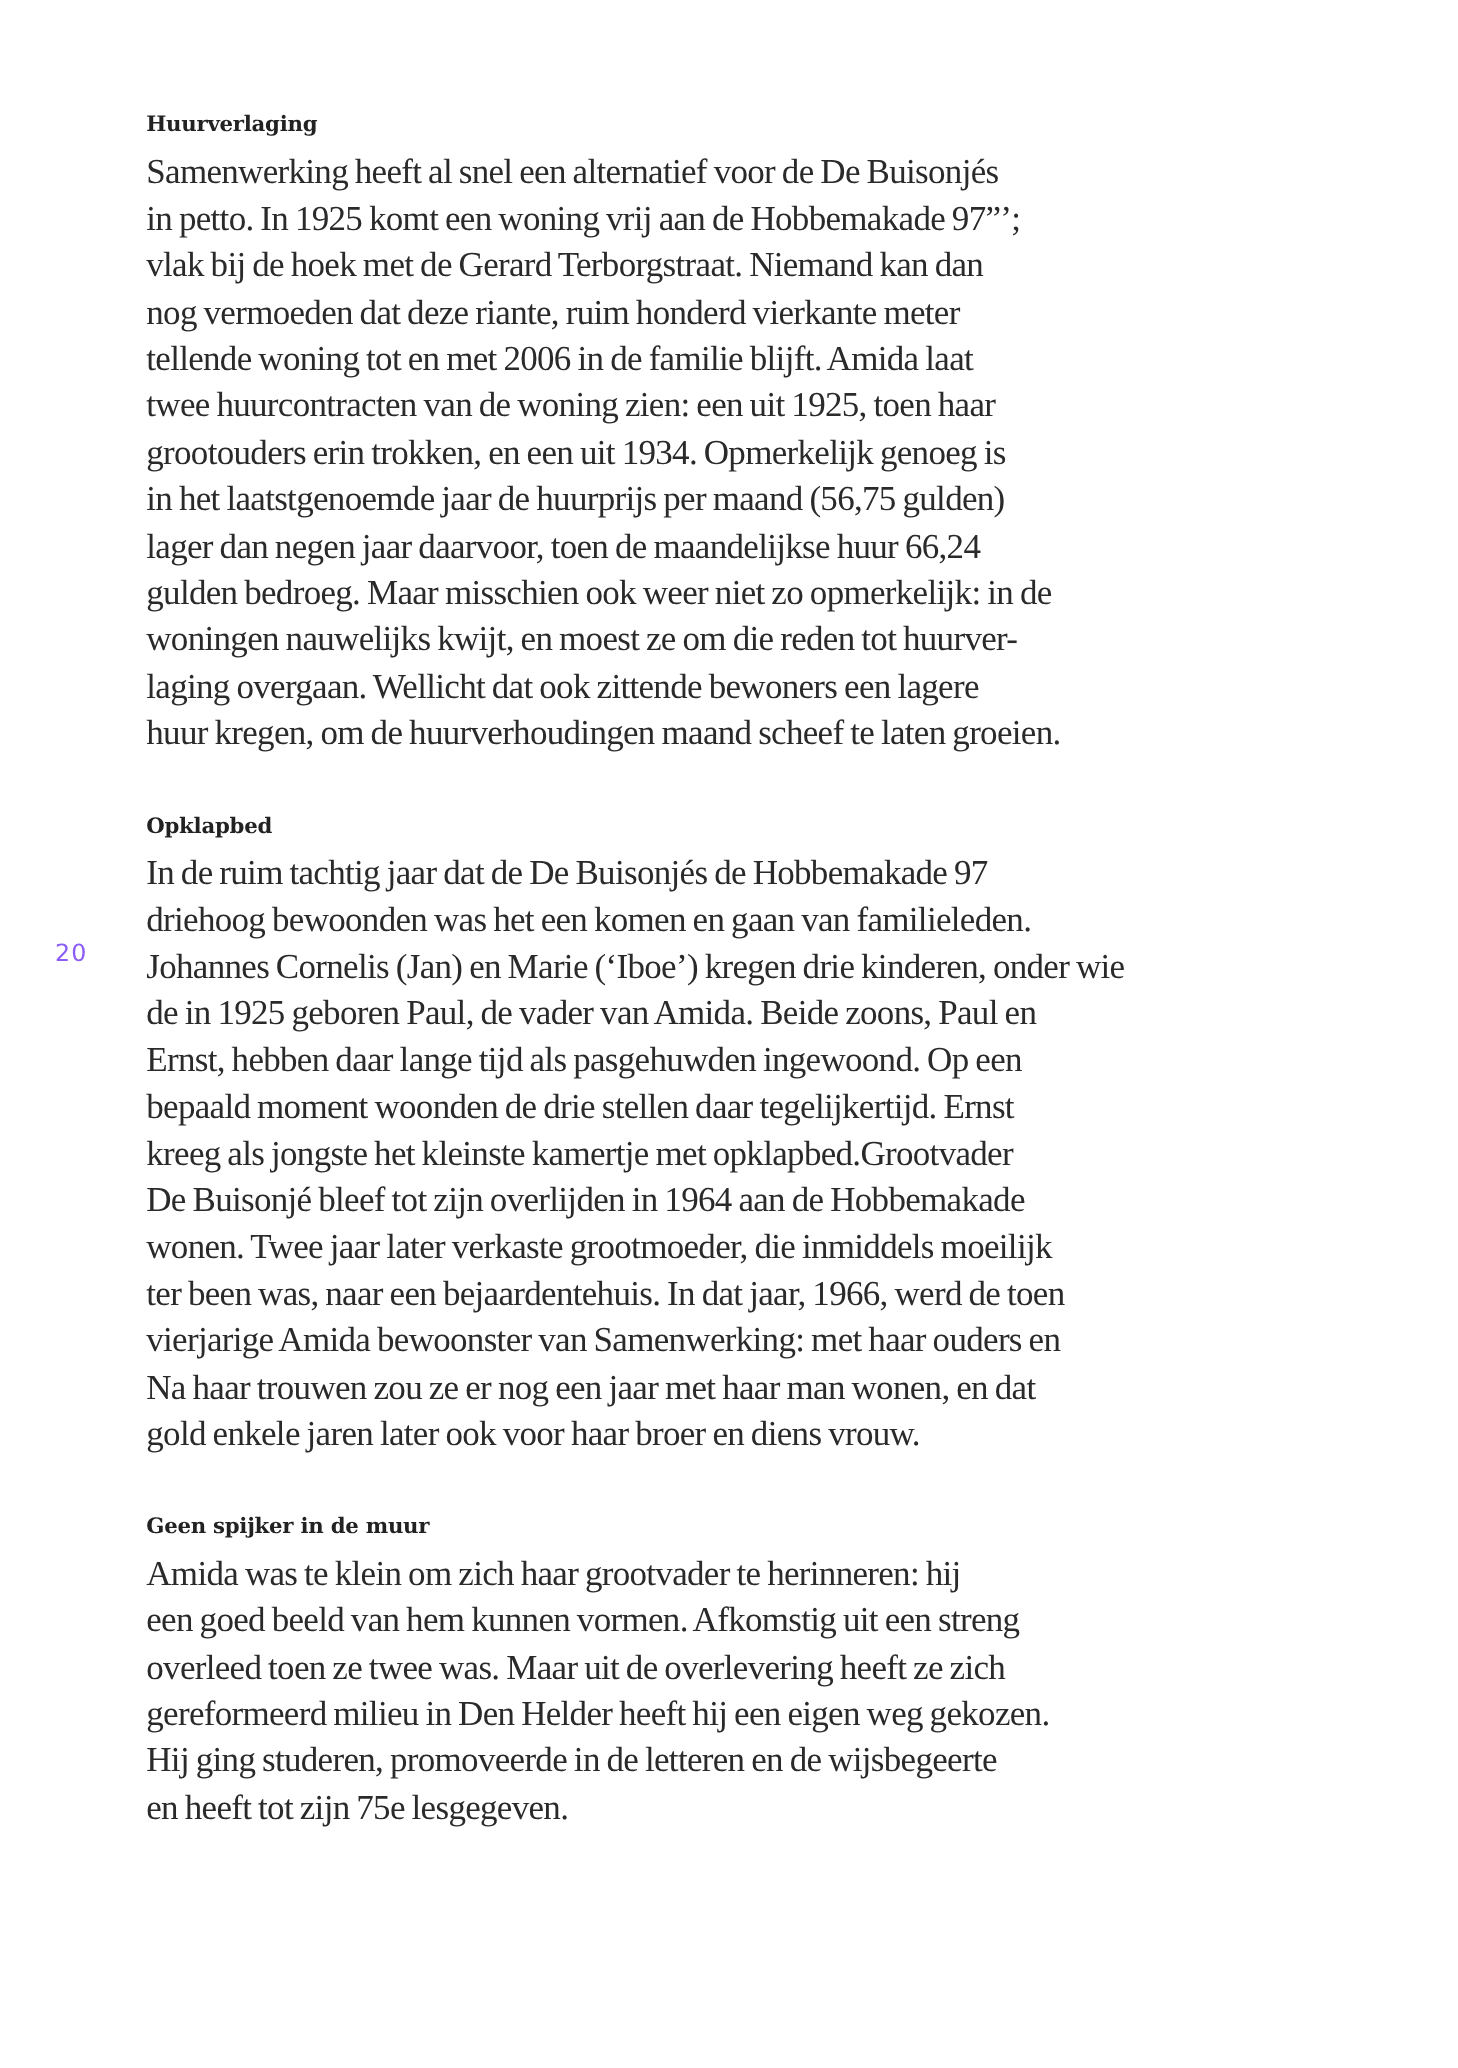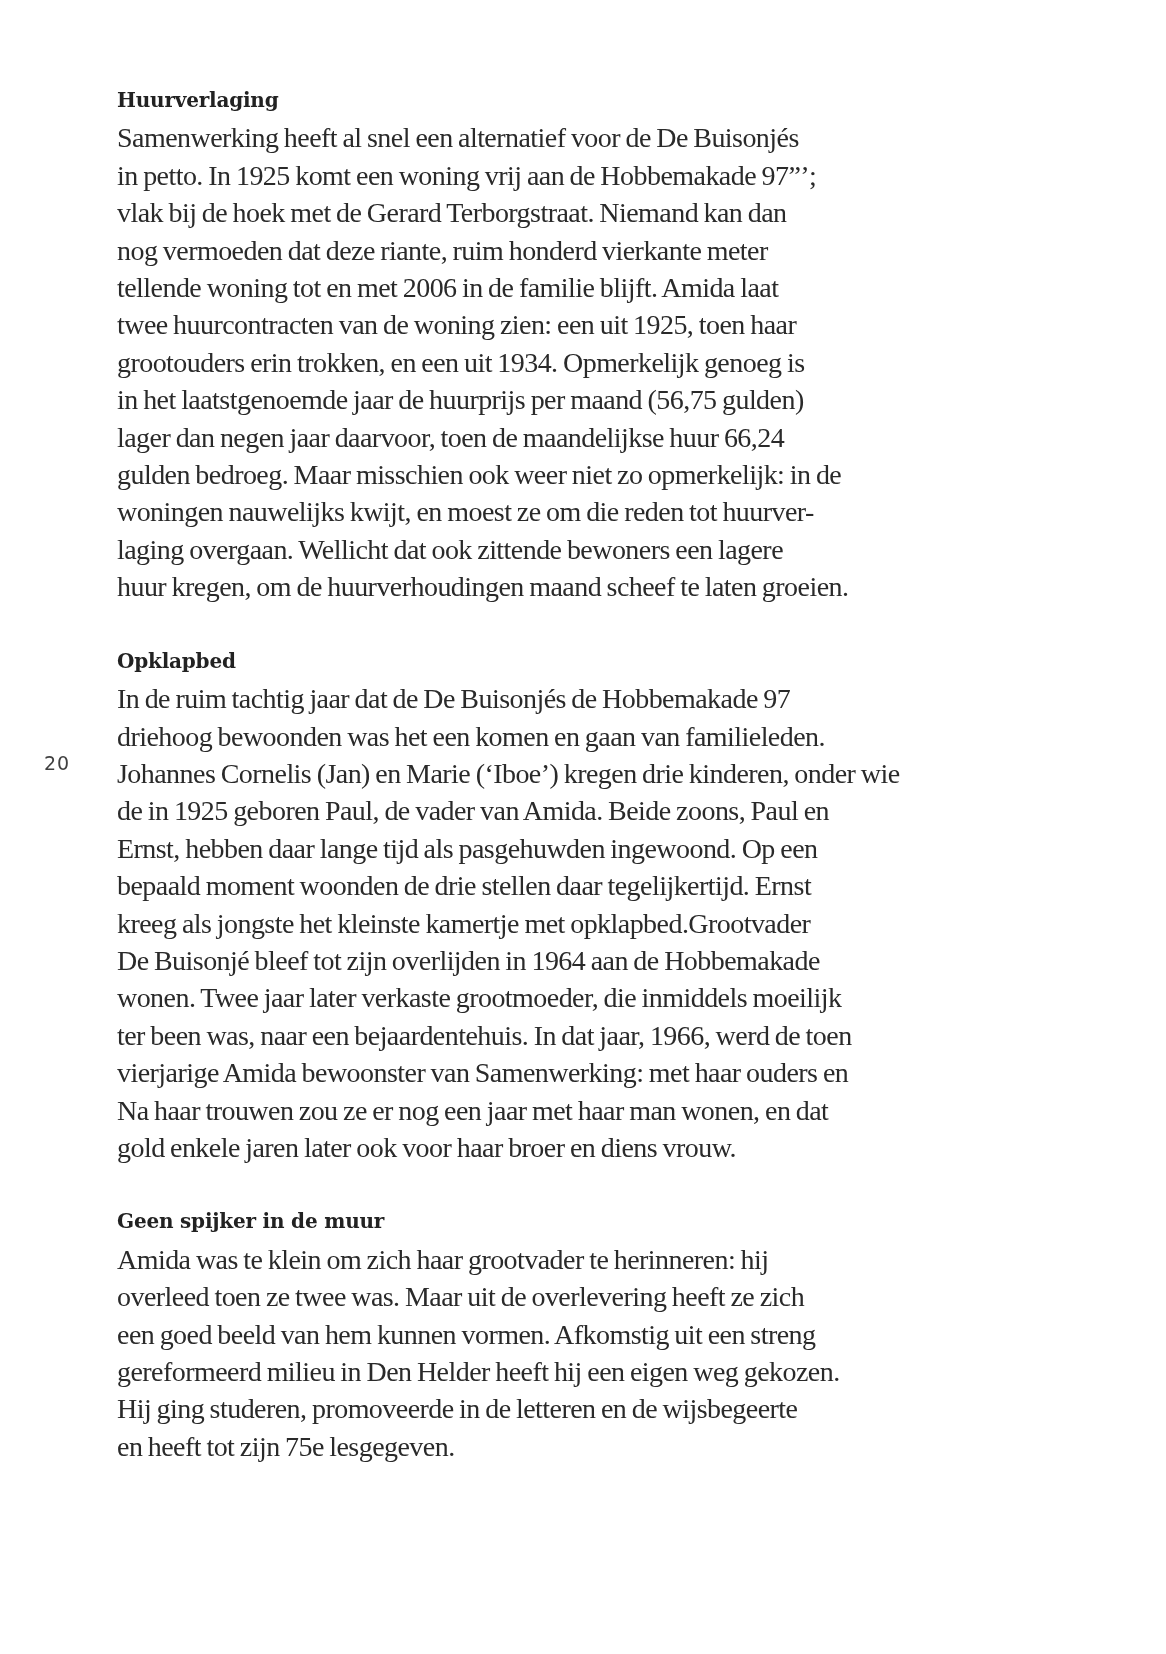--- a/index.html
+++ b/index.html
@@ -14,37 +14,37 @@
       overflow: hidden;
       font-family: "DejaVu Serif", "Liberation Serif", serif;
       color: #2a2a2a;
     }
     .page-number {
       position: absolute;
       left: 44px;
       top: 752px;
       font-family: "DejaVu Sans", "Liberation Sans", sans-serif;
       font-size: 19px;
-      color: #404040;
+      color: #8b5cf6;
       letter-spacing: 1px;
     }
     .content {
       position: absolute;
       left: 117px;
       top: 82px;
       width: 880px;
     }
     .section {
       margin-bottom: 37px;
     }
     .section h2 {
       margin: 0;
       font-family: "DejaVu Serif", "Liberation Serif", serif;
       font-weight: bold;
-      font-size: 20px;
+      font-size: 17px;
       line-height: 37.4px;
       color: #222222;
       letter-spacing: -0.2px;
     }
     .line {
       display: block;
       font-size: 24.5px;
       line-height: 37.4px;
       white-space: nowrap;
       letter-spacing: -0.55px;
@@ -95,21 +95,21 @@
       <span class="line">vierjarige Amida bewoonster van Samenwerking: met haar ouders en</span>
       <span class="line">Na haar trouwen zou ze er nog een jaar met haar man wonen, en dat</span>
       <span class="line">gold enkele jaren later ook voor haar broer en diens vrouw.</span>
     </div>
   </section>
 
   <section class="section">
     <h2>Geen spijker in de muur</h2>
     <div>
       <span class="line">Amida was te klein om zich haar grootvader te herinneren: hij</span>
+      <span class="line">een goed beeld van hem kunnen vormen. Afkomstig uit een streng</span>
       <span class="line">overleed toen ze twee was. Maar uit de overlevering heeft ze zich</span>
-      <span class="line">een goed beeld van hem kunnen vormen. Afkomstig uit een streng</span>
       <span class="line">gereformeerd milieu in Den Helder heeft hij een eigen weg gekozen.</span>
       <span class="line">Hij ging studeren, promoveerde in de letteren en de wijsbegeerte</span>
       <span class="line">en heeft tot zijn 75e lesgegeven.</span>
     </div>
   </section>
 
 </div>
 
 </body></html>

